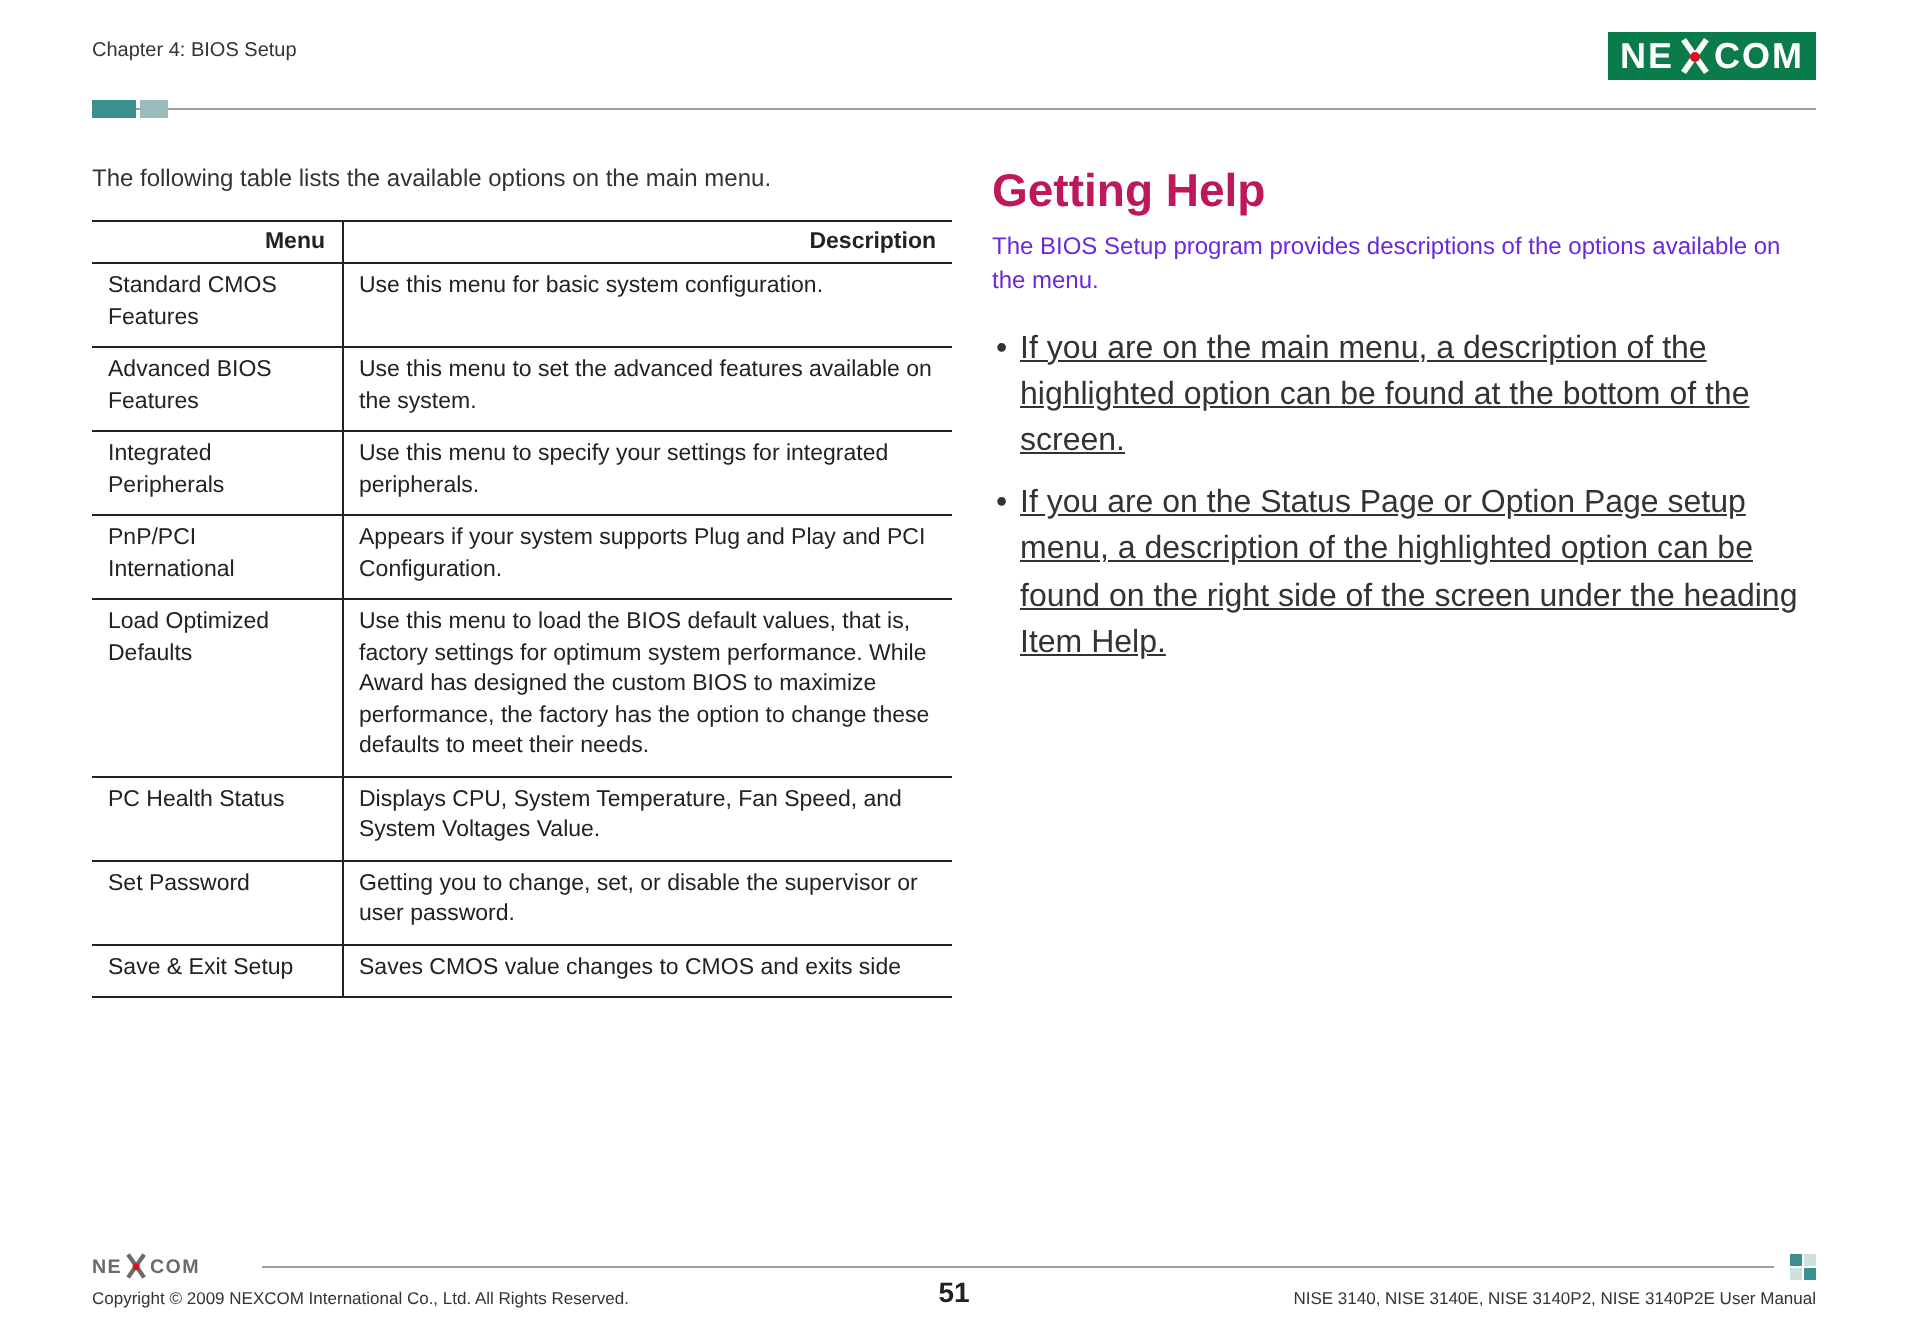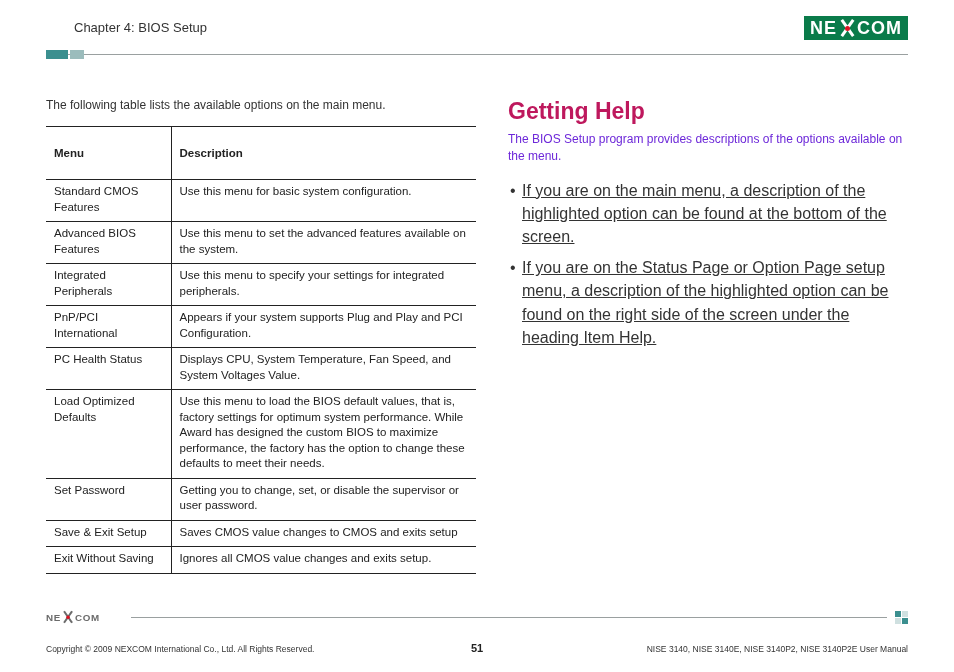--- a/index.html
+++ b/index.html
@@ -14,23 +14,22 @@
   .page {
     padding: 20px 46px 0 46px;
   }
   .header {
     display: flex;
     justify-content: space-between;
     align-items: flex-start;
     padding-bottom: 6px;
   }
   .chapter {
-    font-size: 13px;
+    font-size: 10px;
     color: #333;
-    margin-left: 28px;
   }
   .logo-top {
     margin-top: -4px;
   }
   .rule-top {
     position: relative;
     height: 14px;
     margin-top: 2px;
   }
   .rule-top .bar-grey {
@@ -40,41 +39,41 @@
   .rule-top .chip-a {
     position: absolute; left: 0; top: 2px; width: 22px; height: 9px;
     background: #3b8f8f;
   }
   .rule-top .chip-b {
     position: absolute; left: 24px; top: 2px; width: 14px; height: 9px;
     background: #9bbcbc;
   }
   .columns {
     display: flex;
-    gap: 32px;
-    margin-top: 36px;
+    gap: 20px;
+    margin-top: 20px;
   }
   .col-left { width: 430px; }
   .col-right { flex: 1; }
   .intro {
     font-size: 12px;
     color: #333;
     margin-bottom: 14px;
   }
   table.menu {
     border-collapse: collapse;
     width: 100%;
     font-size: 11.5px;
   }
   table.menu th {
     border: 1px solid #222;
     border-left: none;
     border-right: none;
-    padding: 20px 8px;
-    text-align: left;
+    padding: 4px 8px;
+    text-align: right;
     font-weight: 700;
   }
   table.menu th:first-child { border-right: 1px solid #222; }
   table.menu td {
     border-bottom: 1px solid #222;
     padding: 4px 8px 6px 8px;
     vertical-align: top;
     line-height: 1.35;
   }
   table.menu td:first-child {
@@ -138,28 +137,28 @@
     grid-template-rows: 6px 6px;
     gap: 1px;
   }
   .squares span { background:#3b8f8f; }
   .squares span.lite { background:#cfe0e0; }
   .footer-text {
     display: flex;
     justify-content: space-between;
     font-size: 8.5px;
     color: #333;
-    margin-top: 18px;
+    margin-top: 2px;
   }
   .page-num {
     position: absolute;
     left: 50%;
     transform: translateX(-50%);
     bottom: 18px;
-    font-size: 11px;
+    font-size: 14px;
     font-weight: 700;
   }
   
   .nexcom {
     display: inline-flex;
     align-items: center;
     background: #0a7b4a;
     padding: 3px 6px;
     height: 24px;
   }
@@ -241,38 +240,34 @@
             </tr>
             <tr>
               <td>Integrated Peripherals</td>
               <td>Use this menu to specify your settings for integrated peripherals.</td>
             </tr>
             <tr>
               <td>PnP/PCI International</td>
               <td>Appears if your system supports Plug and Play and PCI Configuration.</td>
             </tr>
             <tr>
+              <td>Load Optimized Defaults</td>
+              <td>Use this menu to load the BIOS default values, that is, factory settings for optimum system performance. While Award has designed the custom BIOS to maximize performance, the factory has the option to change these defaults to meet their needs.</td>
+            </tr>
+            <tr>
               <td>PC Health Status</td>
               <td>Displays CPU, System Temperature, Fan Speed, and System Voltages Value.</td>
             </tr>
             <tr>
-              <td>Load Optimized Defaults</td>
-              <td>Use this menu to load the BIOS default values, that is, factory settings for optimum system performance. While Award has designed the custom BIOS to maximize performance, the factory has the option to change these defaults to meet their needs.</td>
-            </tr>
-            <tr>
               <td>Set Password</td>
               <td>Getting you to change, set, or disable the supervisor or user password.</td>
             </tr>
             <tr>
               <td>Save &amp; Exit Setup</td>
-              <td>Saves CMOS value changes to CMOS and exits setup</td>
-            </tr>
-            <tr>
-              <td>Exit Without Saving</td>
-              <td>Ignores all CMOS value changes and exits setup.</td>
+              <td>Saves CMOS value changes to CMOS and exits side</td>
             </tr>
           </tbody>
       </table>
     </div>
     <div class="col-right">
       <h2 class="h2">Getting Help</h2>
       <p class="p">The BIOS Setup program provides descriptions of the options available on the menu.</p>
       <ul class="bullets" id="bullet-list">
           <li>If you are on the main menu, a description of the highlighted option can be found at the bottom of the screen.</li>
           <li>If you are on the Status Page or Option Page setup menu, a description of the highlighted option can be found on the right side of the screen under the heading Item Help.</li>

